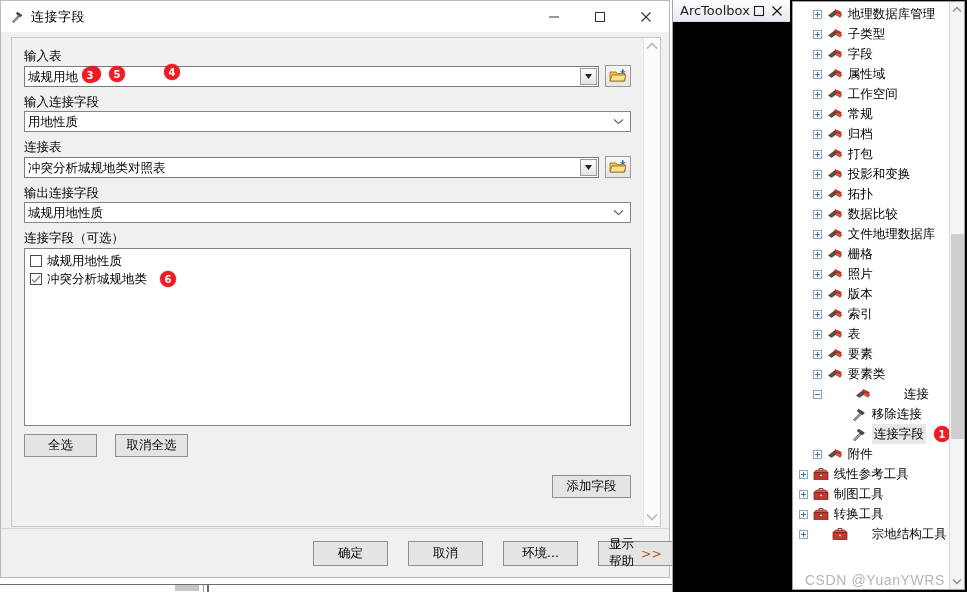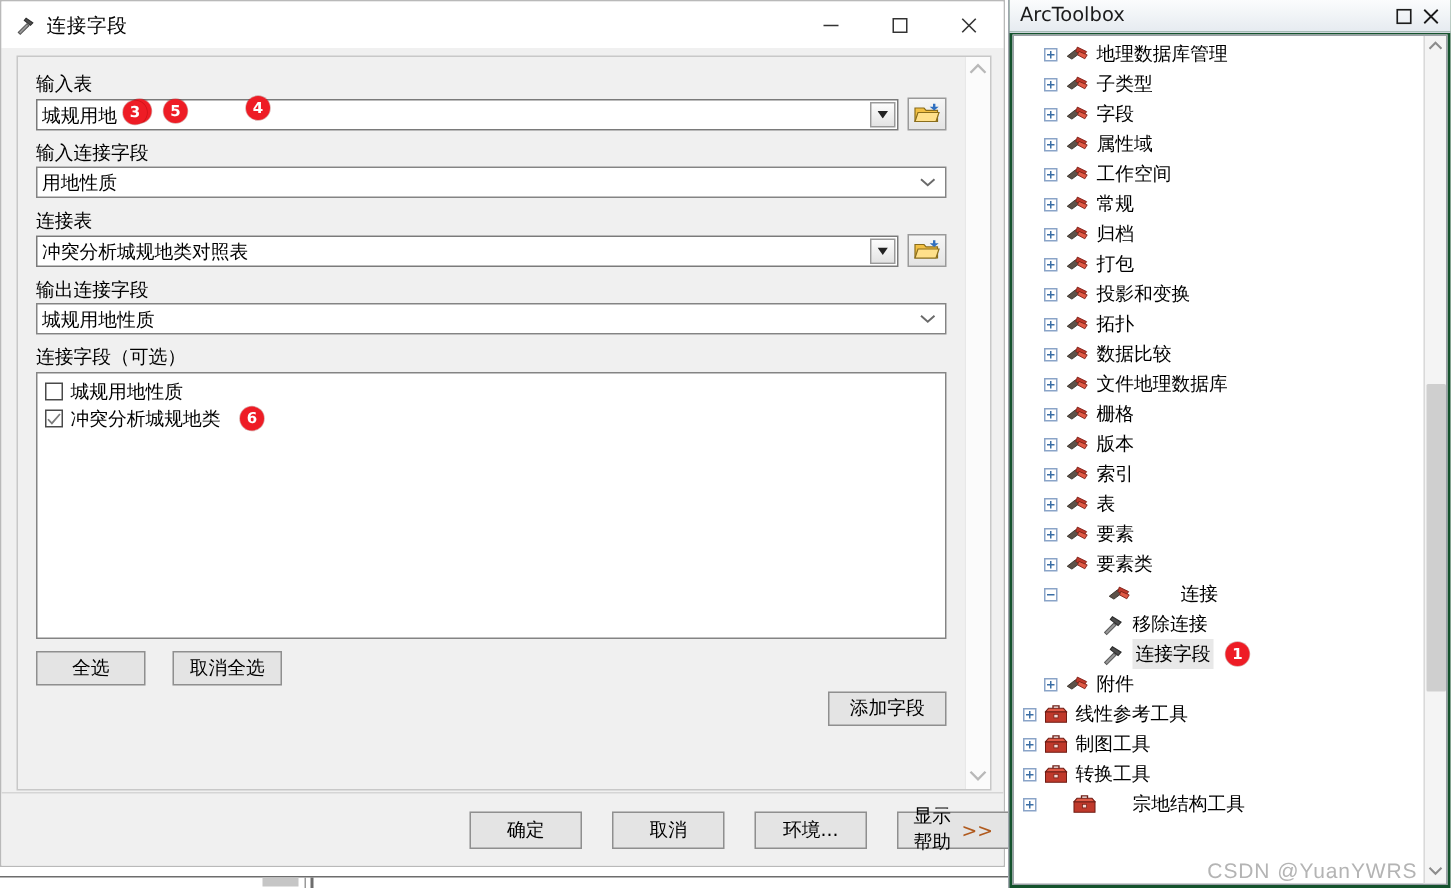--- a/index.html
+++ b/index.html
@@ -89,21 +89,21 @@
   .chk-row{display:flex;align-items:center;gap:5px;height:18px;font-size:12.5px;position:relative;}
   .chk{width:12px;height:12px;border:1px solid #4a4a4a;background:#fff;box-sizing:border-box;
        display:flex;align-items:center;justify-content:center;flex:0 0 12px;}
   .chk svg{display:block;}
 
   #selbtn-row{display:flex;gap:18px;margin-top:8px;}
   .sm-btn{
     width:73px;height:23px;background:#e4e4e4;border:1px solid #8f8f8f;box-sizing:border-box;
     display:flex;align-items:center;justify-content:center;font-size:12.5px;color:#000;
   }
-  #addfield-row{display:flex;justify-content:flex-end;margin-top:4px;}
+  #addfield-row{display:flex;justify-content:flex-end;margin-top:18px;}
   #addfield-btn{
     width:79px;height:23px;background:#e4e4e4;border:1px solid #8f8f8f;box-sizing:border-box;
     display:flex;align-items:center;justify-content:center;font-size:12.5px;
   }
 
   
   #form-scrollbar{
     flex:0 0 17px;width:17px;background:#fbfbfb;border-left:1px solid #e8e8e8;
     display:flex;flex-direction:column;justify-content:space-between;align-items:center;
     padding:3px 0;box-sizing:border-box;
@@ -128,23 +128,23 @@
   .badge{
     position:absolute;width:16px;height:16px;border-radius:50%;
     background:#ee1c25;color:#fff;font-size:10px;font-weight:bold;
     display:flex;align-items:center;justify-content:center;
     z-index:40;box-shadow:0 0 0 .5px rgba(150,0,0,.35);
   }
 
   
   #arctoolbox{
     position:absolute;left:672px;top:0;width:295px;height:592px;
-    background:#14532d;box-sizing:border-box;
+    background:#000000;box-sizing:border-box;
     border-left:1px solid #9fa6ad;
-    display:flex;flex-direction:column;
+    display:flex;flex-direction:row;
   }
   #atb-header{
     height:22px;flex:0 0 22px;
     background:linear-gradient(#fbfcfd,#e6ebf0);
     border-bottom:1px solid #cfd6dc;
     display:flex;align-items:center;padding:0 4px 0 7px;box-sizing:border-box;
   }
   #atb-title{font-size:13px;color:#1c1c1c;flex:1 1 auto;}
   .atb-hbtn{width:18px;height:18px;display:flex;align-items:center;justify-content:center;color:#222;}
   #atb-body{
@@ -557,20 +557,34 @@
             <i class="h"></i>
             <i class="v"></i>
           </span>
           <span class="nicon">
             <svg width="16" height="14" viewBox="0 0 16 14">
               <path d="M1.5 8.5 L7 4.2 L10.2 6.2 L4.6 10.4 z" fill="#5c5148" stroke="#332c26" stroke-width=".6"></path>
               <path d="M8.2 2.4 L14.4 5.4 L12.4 8.4 L7.2 5.4 z" fill="#c0392b" stroke="#7d2118" stroke-width=".6"></path>
               <path d="M9.2 5.2 L14.8 7.6 L13.2 10.2 L8.4 7.6 z" fill="#e05a46" stroke="#7d2118" stroke-width=".6"></path>
             </svg>
           </span>
+          <span class="nlabel">照片</span>
+        </div>
+        <div class="node" style="padding-left: 20px;">
+          <span class="exp">
+            <i class="h"></i>
+            <i class="v"></i>
+          </span>
+          <span class="nicon">
+            <svg width="16" height="14" viewBox="0 0 16 14">
+              <path d="M1.5 8.5 L7 4.2 L10.2 6.2 L4.6 10.4 z" fill="#5c5148" stroke="#332c26" stroke-width=".6"></path>
+              <path d="M8.2 2.4 L14.4 5.4 L12.4 8.4 L7.2 5.4 z" fill="#c0392b" stroke="#7d2118" stroke-width=".6"></path>
+              <path d="M9.2 5.2 L14.8 7.6 L13.2 10.2 L8.4 7.6 z" fill="#e05a46" stroke="#7d2118" stroke-width=".6"></path>
+            </svg>
+          </span>
           <span class="nlabel">版本</span>
         </div>
         <div class="node" style="padding-left: 20px;">
           <span class="exp">
             <i class="h"></i>
             <i class="v"></i>
           </span>
           <span class="nicon">
             <svg width="16" height="14" viewBox="0 0 16 14">
               <path d="M1.5 8.5 L7 4.2 L10.2 6.2 L4.6 10.4 z" fill="#5c5148" stroke="#332c26" stroke-width=".6"></path>

